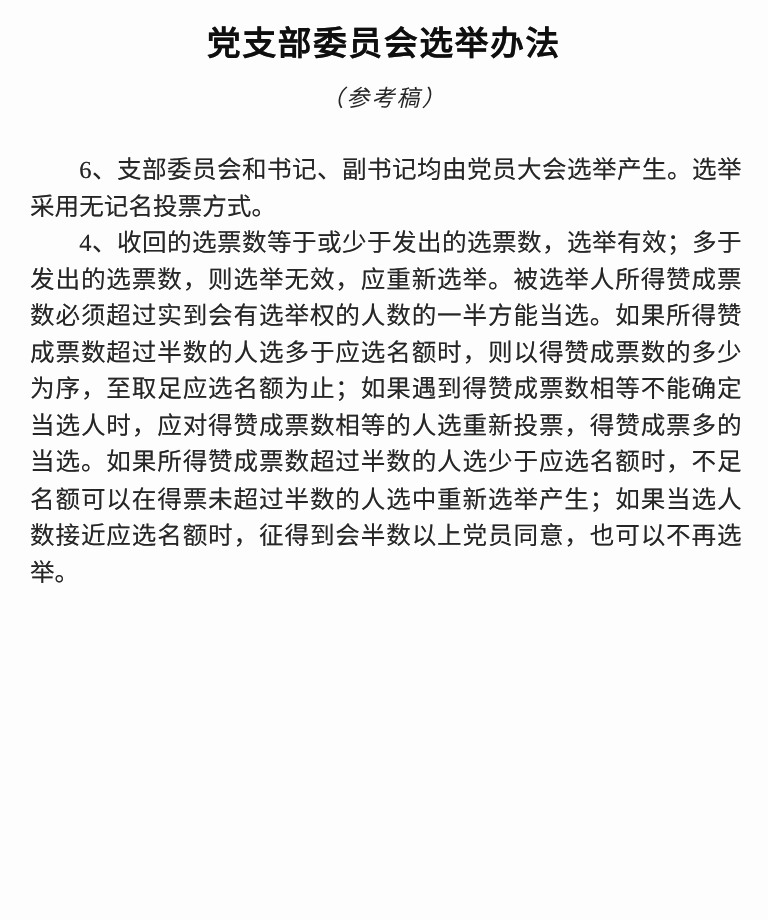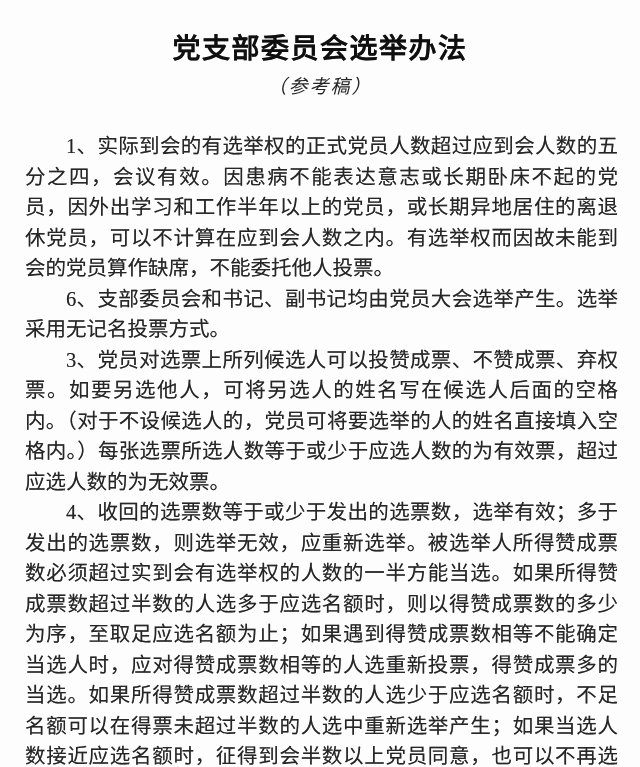--- a/index.html
+++ b/index.html
@@ -10,32 +10,32 @@
     position: relative;
     width: 640px;
     height: 767px;
     background: #fdfdfd;
     overflow: hidden;
     box-sizing: border-box;
     font-family: "Liberation Serif", "DejaVu Serif", serif;
     color: #2b2b2b;
   }
   .doc-title {
-    margin: 11px;
+    margin: 0;
     padding-top: 21px;
     text-align: center;
     font-size: 28px;
     line-height: 33px;
     font-weight: 700;
     letter-spacing: 1.5px;
     color: #0f0f0f;
     text-shadow: 0 0 0.5px rgba(0,0,0,0.55);
   }
   .doc-subtitle {
-    margin-top: 7px;
+    margin-top: 18px;
     text-align: center;
     font-size: 19px;
     line-height: 22px;
     letter-spacing: 2px;
     font-style: italic;
     color: #262626;
   }
   .doc-body {
     margin: 33px 22px 0 25px;
     font-size: 20.5px;
@@ -53,18 +53,16 @@
 </style>
 </head>
 <body>
 
 <div class="page">
   <h1 class="doc-title">党支部委员会选举办法</h1>
 
   <div class="doc-subtitle">（参考稿）</div>
 
   <div class="doc-body">
-    <p>1、实际到会的有选举权的正式党员人数超过应到会人数的五分之四，会议有效。因患病不能表达意志或长期卧床不起的党员，因外出学习和工作半年以上的党员，或长期异地居住的离退休党员，可以不计算在应到会人数之内。有选举权而因故未能到会的党员算作缺席，不能委托他人投票。</p>
     <p>6、支部委员会和书记、副书记均由党员大会选举产生。选举采用无记名投票方式。</p>
-    <p>3、党员对选票上所列候选人可以投赞成票、不赞成票、弃权票。如要另选他人，可将另选人的姓名写在候选人后面的空格内。（对于不设候选人的，党员可将要选举的人的姓名直接填入空格内。）每张选票所选人数等于或少于应选人数的为有效票，超过应选人数的为无效票。</p>
     <p>4、收回的选票数等于或少于发出的选票数，选举有效；多于发出的选票数，则选举无效，应重新选举。被选举人所得赞成票数必须超过实到会有选举权的人数的一半方能当选。如果所得赞成票数超过半数的人选多于应选名额时，则以得赞成票数的多少为序，至取足应选名额为止；如果遇到得赞成票数相等不能确定当选人时，应对得赞成票数相等的人选重新投票，得赞成票多的当选。如果所得赞成票数超过半数的人选少于应选名额时，不足名额可以在得票未超过半数的人选中重新选举产生；如果当选人数接近应选名额时，征得到会半数以上党员同意，也可以不再选举。</p>
   </div>
 </div>
 
 </body></html>

